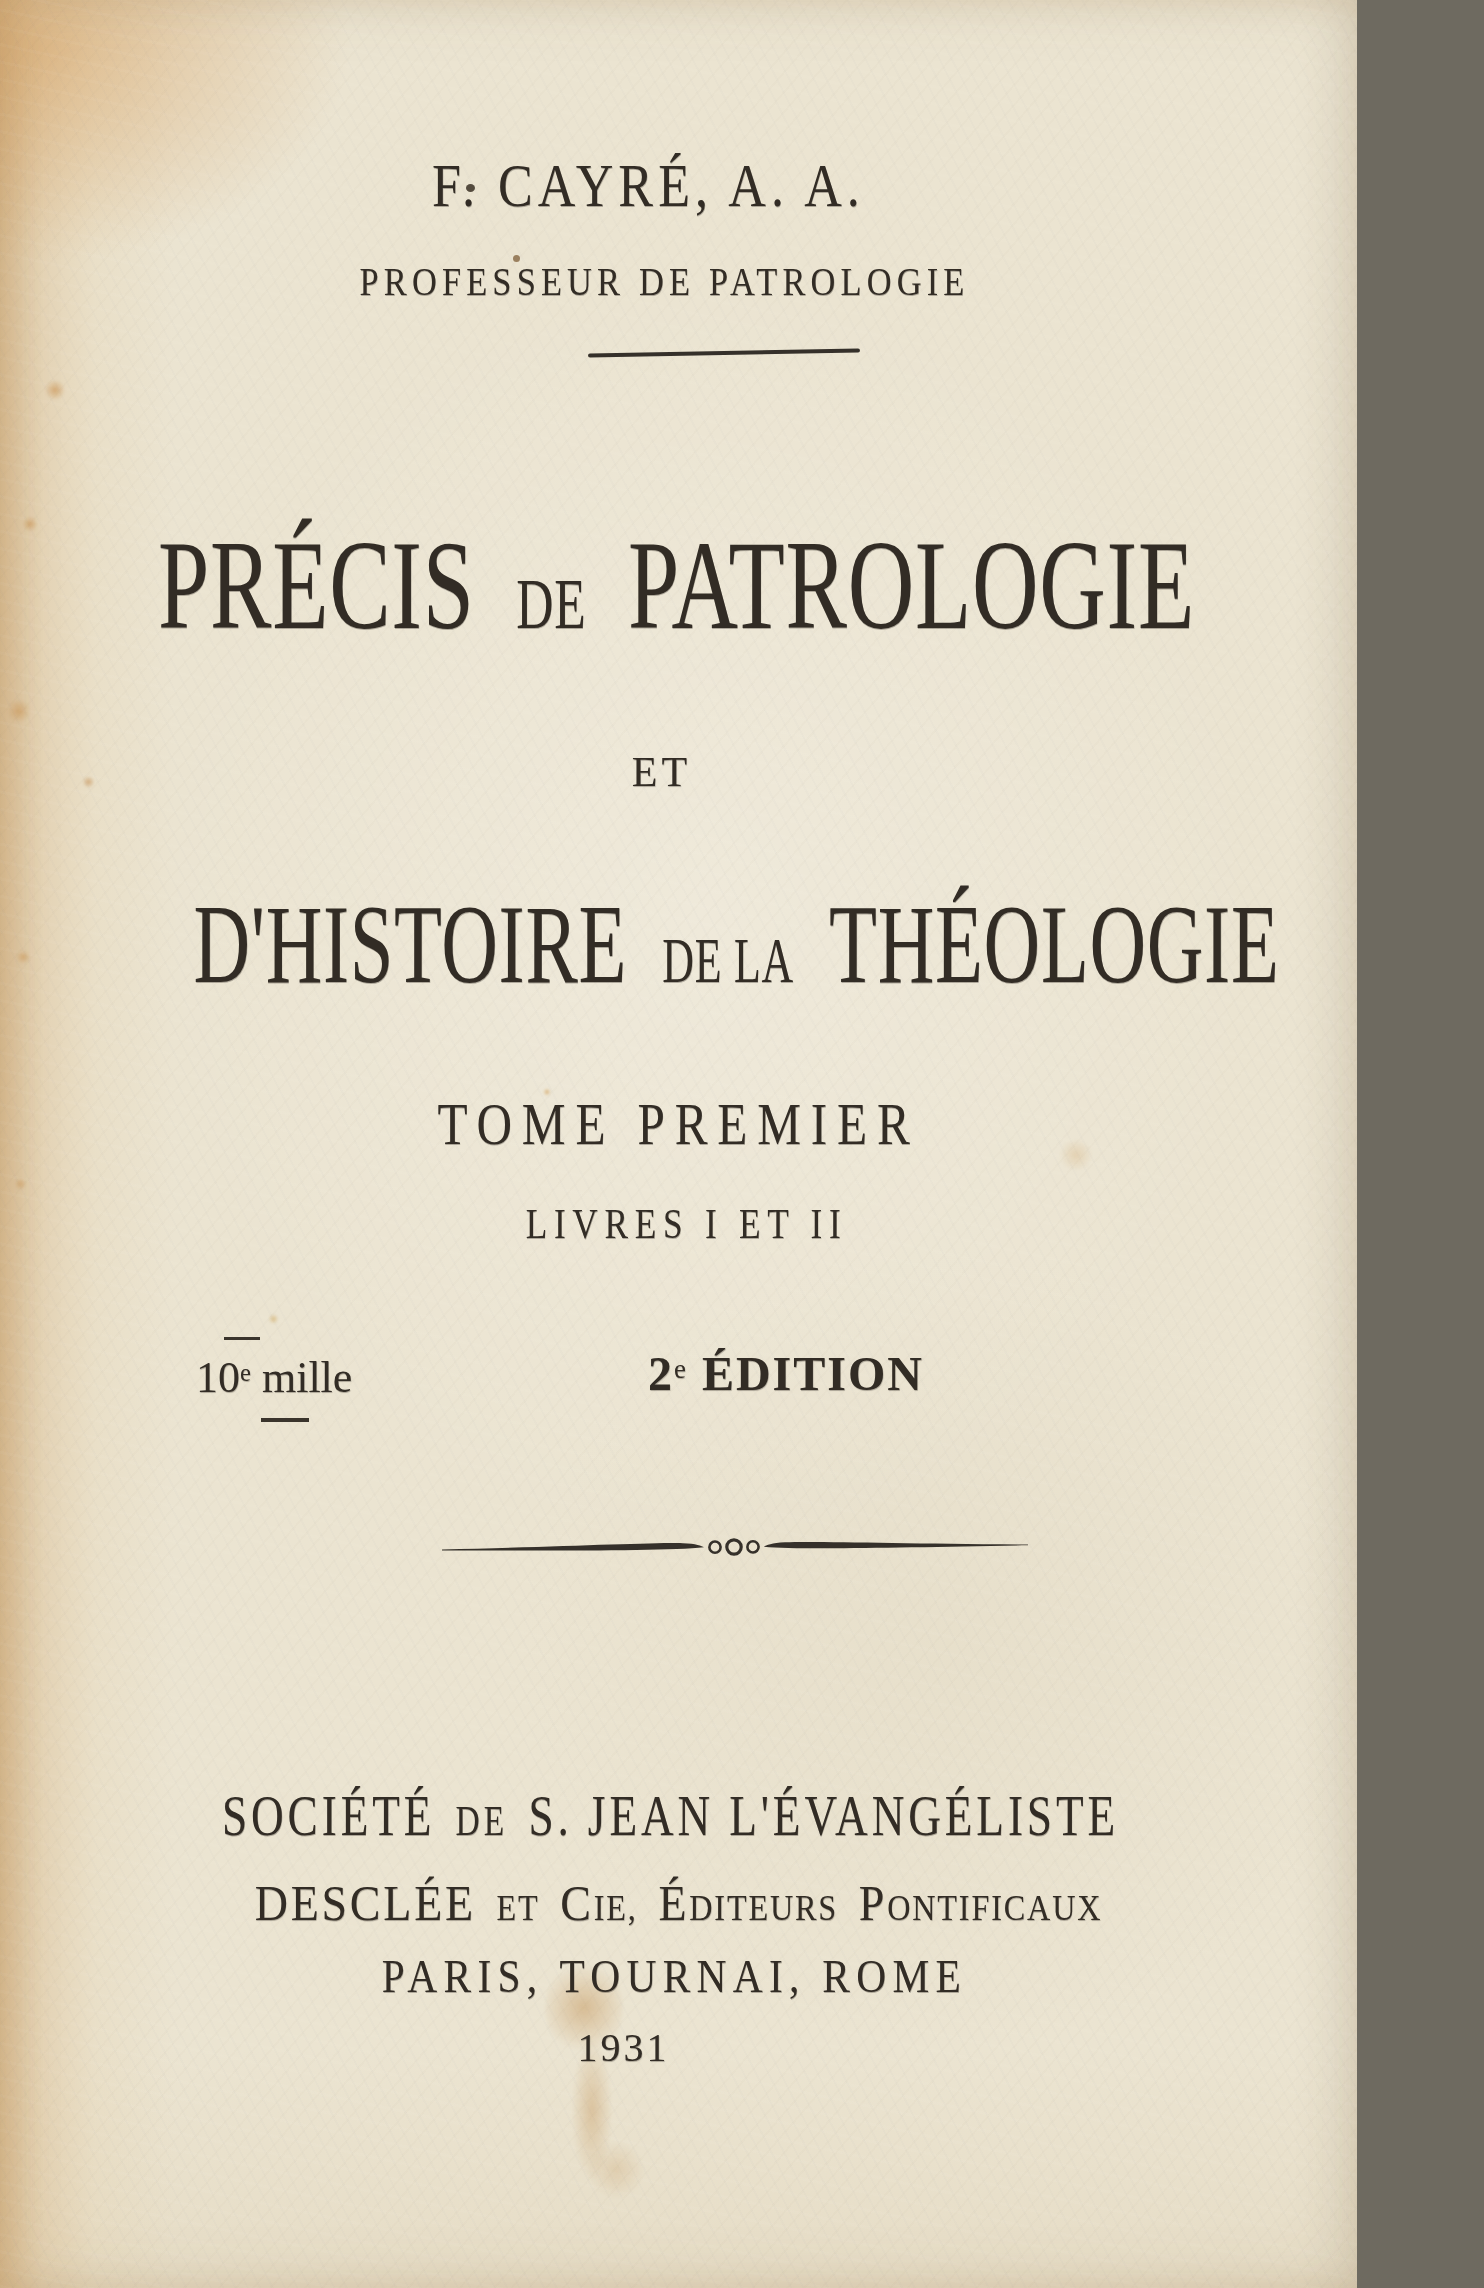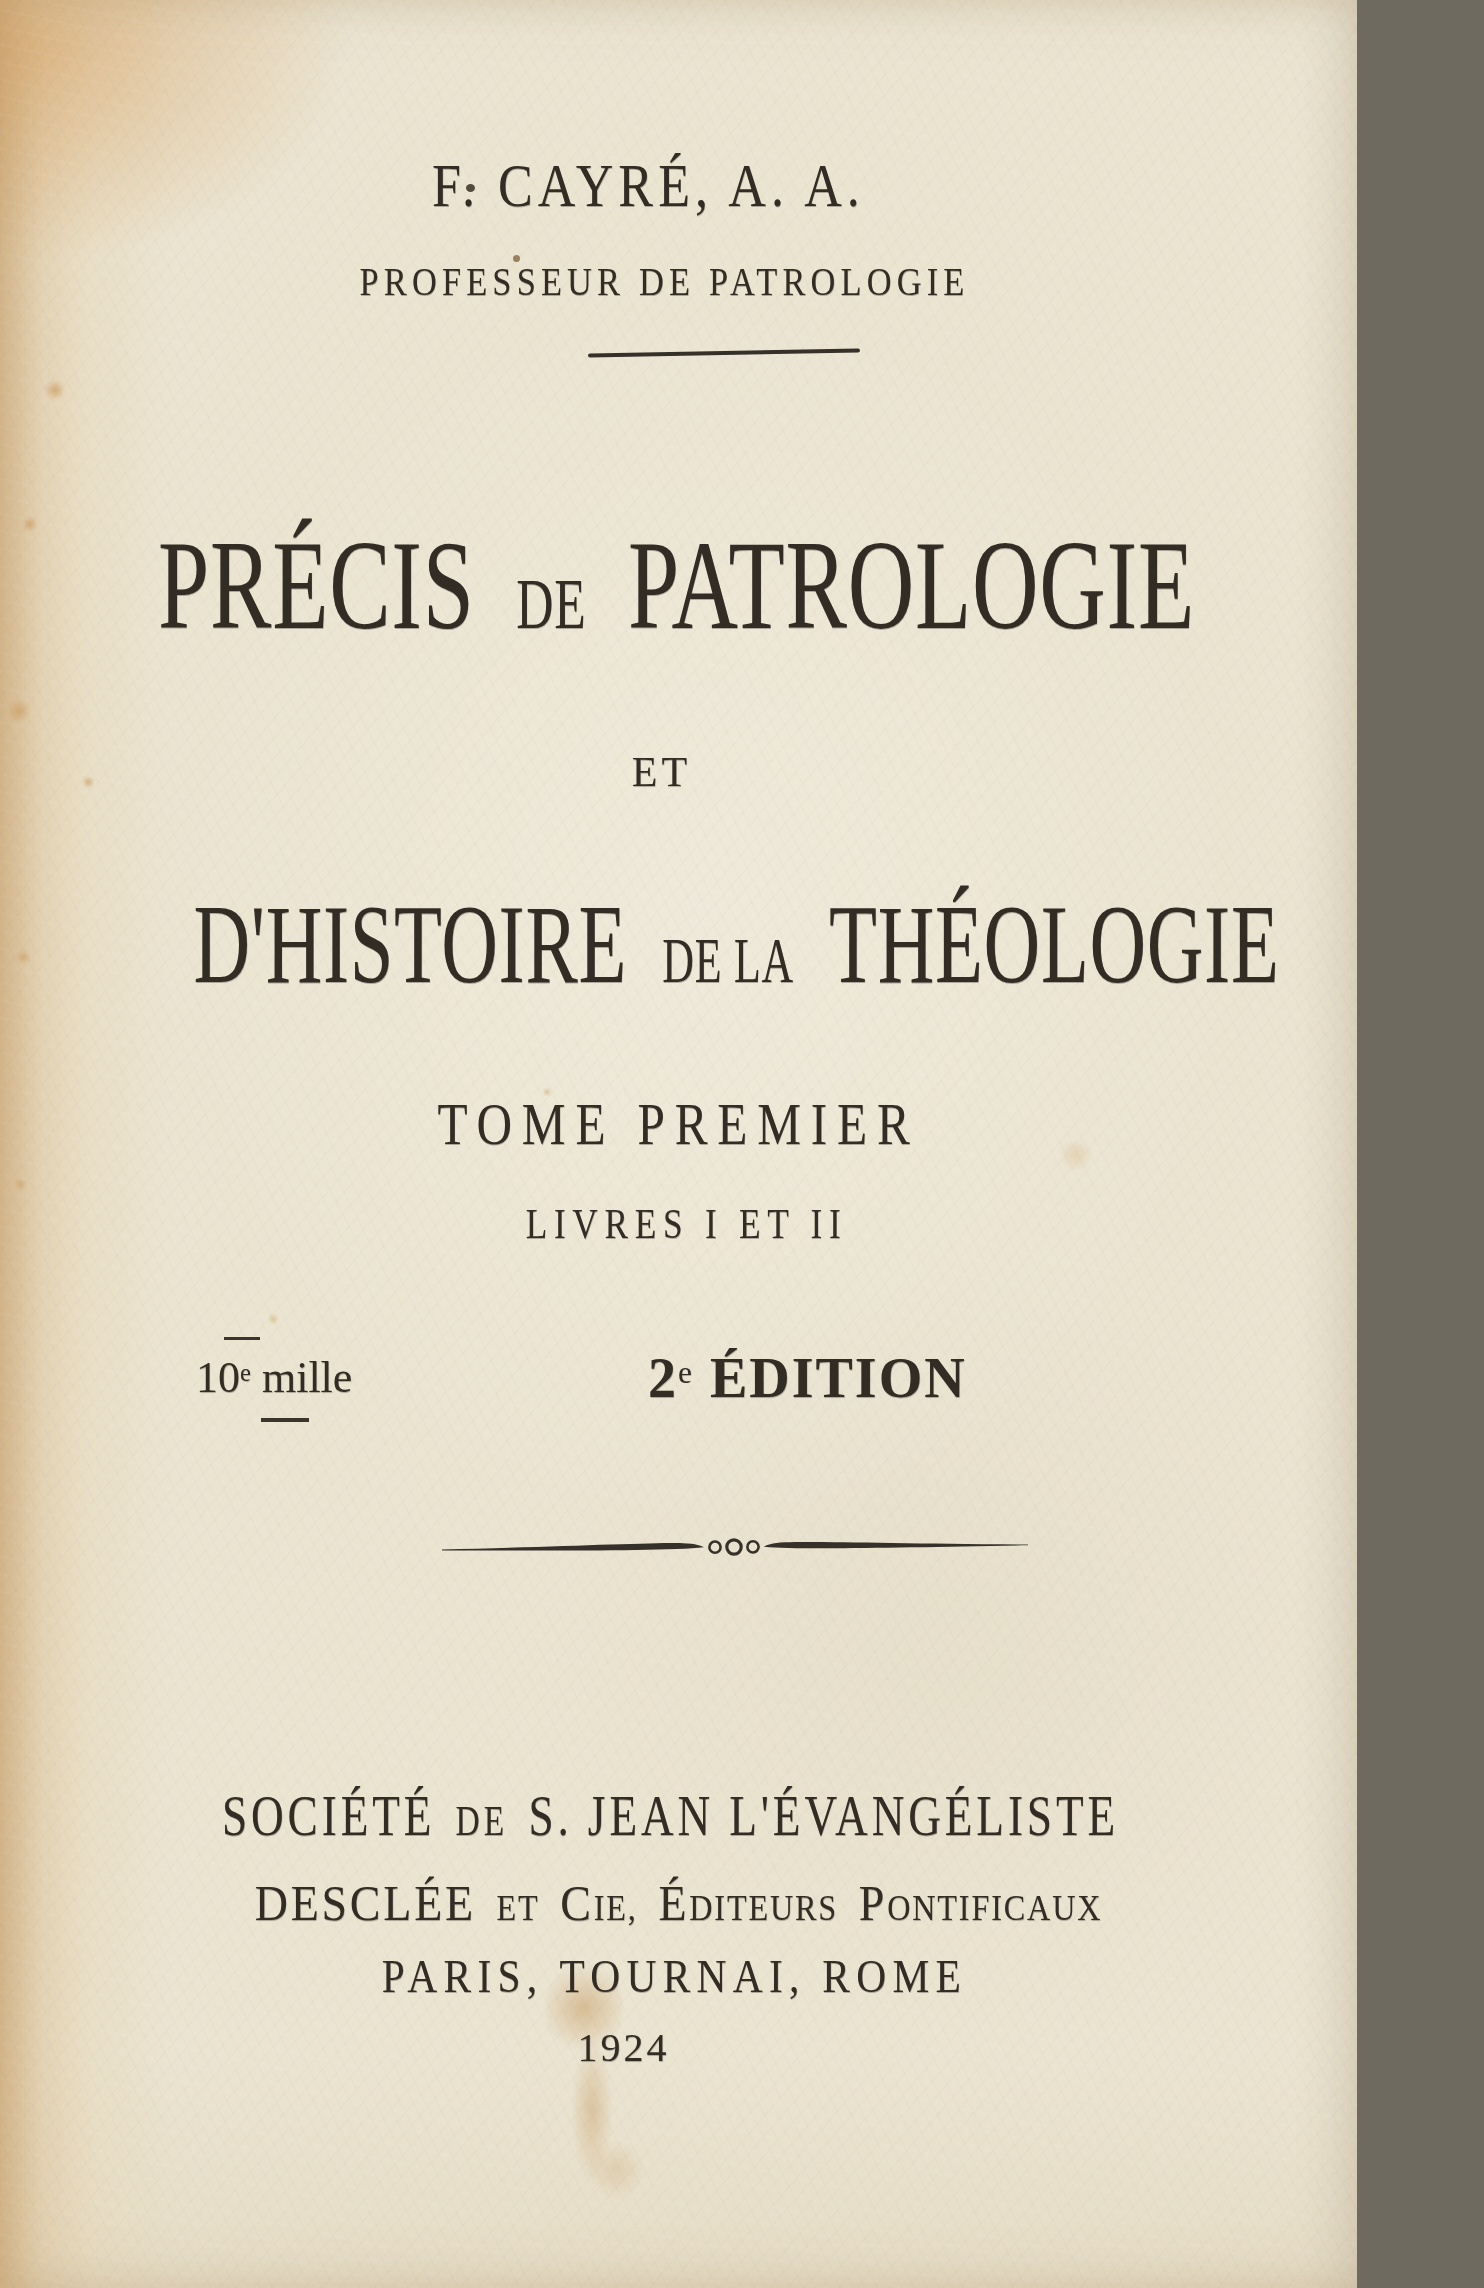--- a/index.html
+++ b/index.html
@@ -36,21 +36,21 @@
   .title1 .sm{font-size:0.56em;}
   .et{top:748px;font-size:42px;letter-spacing:4px;transform:translateX(-17px);}
   .title2{top:880px;font-size:112px;letter-spacing:1px;transform:translateX(-10px) scaleX(0.70);}
   .title2 .sm{font-size:0.56em;}
   .tome{top:1090px;font-size:60px;letter-spacing:12px;transform:scaleX(0.82);}
   .livres{top:1200px;font-size:42px;letter-spacing:8px;transform:translateX(8px) scaleX(0.84);}
   .mille-rule-top{position:absolute;top:1337px;left:224px;width:36px;height:3px;background:#3a342c;}
   .mille{position:absolute;top:1352px;left:196px;font-size:44px;}
   .mille .sup{font-size:0.56em;vertical-align:0.45em;}
   .mille-rule-bottom{position:absolute;top:1418px;left:261px;width:48px;height:3.5px;background:#3a342c;}
-  .edition{position:absolute;top:1346px;left:648px;font-size:56px;font-weight:bold;letter-spacing:2px;}
+  .edition{position:absolute;top:1346px;left:648px;font-size:48px;font-weight:bold;letter-spacing:2px;}
   .edition .sup{font-size:0.56em;vertical-align:0.45em;font-weight:normal;}
   .divider{position:absolute;top:1538px;left:440px;width:590px;height:20px;transform:rotate(-0.5deg);}
   .society{top:1782px;font-size:58px;letter-spacing:5px;transform:translateX(-8px) scaleX(0.78);}
   .society .sm{font-size:0.74em;}
   .pub{top:1874px;font-size:50px;letter-spacing:3px;transform:scaleX(0.92);}
   .pub .sm{font-size:0.70em;letter-spacing:2px;}
   .cities{top:1950px;font-size:46px;letter-spacing:7px;transform:translateX(-4px) scaleX(0.90);}
   .year{top:2024px;font-size:40px;letter-spacing:3px;transform:translateX(-55px);}
   .spot{position:absolute;border-radius:50%;pointer-events:none;filter:blur(1px);}
   .speck{position:absolute;border-radius:50%;pointer-events:none;}
@@ -128,16 +128,16 @@
   <div class="row ink society">
     <span>SOCIÉTÉ</span><span class="wspace"></span><span class="sm">DE</span><span class="wspace"></span><span>S. JEAN L'ÉVANGÉLISTE</span>
   </div>
   <div class="row ink pub">
     <span>DESCLÉE</span><span class="wspace"></span><span class="sm">ET</span><span class="wspace"></span><span>C</span><span class="sm">IE,</span><span class="wspace"></span><span>É</span><span class="sm">DITEURS</span><span class="wspace"></span><span>P</span><span class="sm">ONTIFICAUX</span>
   </div>
   <div class="row ink cities">
     <span>PARIS, TOURNAI, ROME</span>
   </div>
   <div class="row ink year">
-    <span>1924</span>
+    <span>1931</span>
   </div>
 
 </div>
 
 </body></html>

